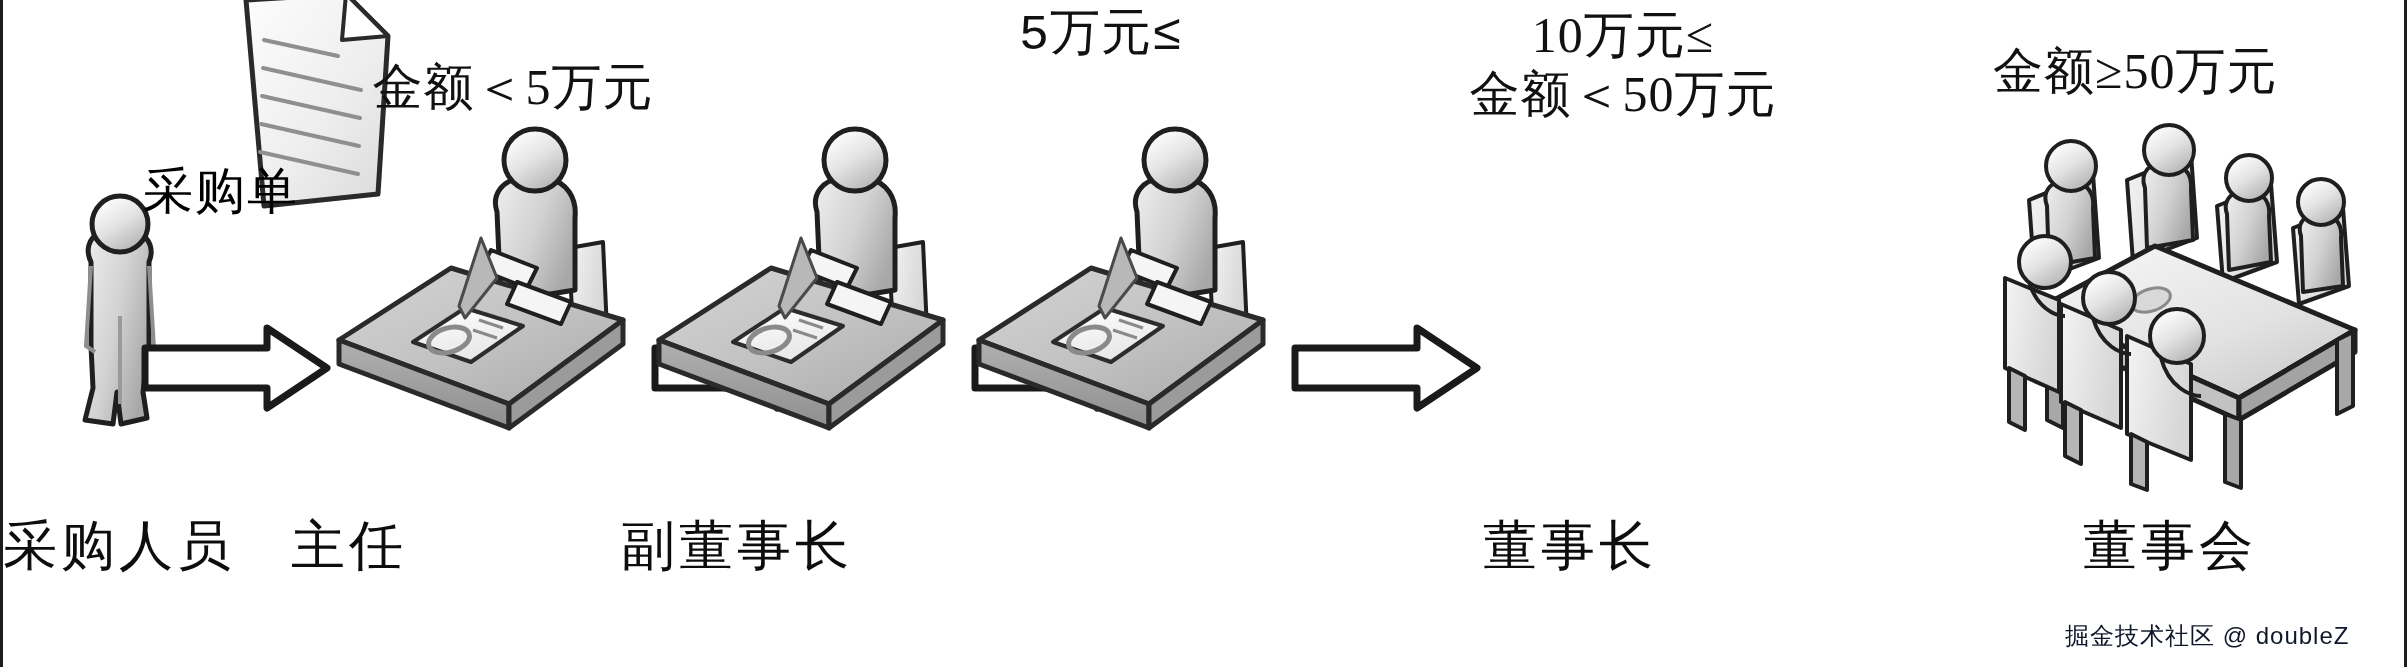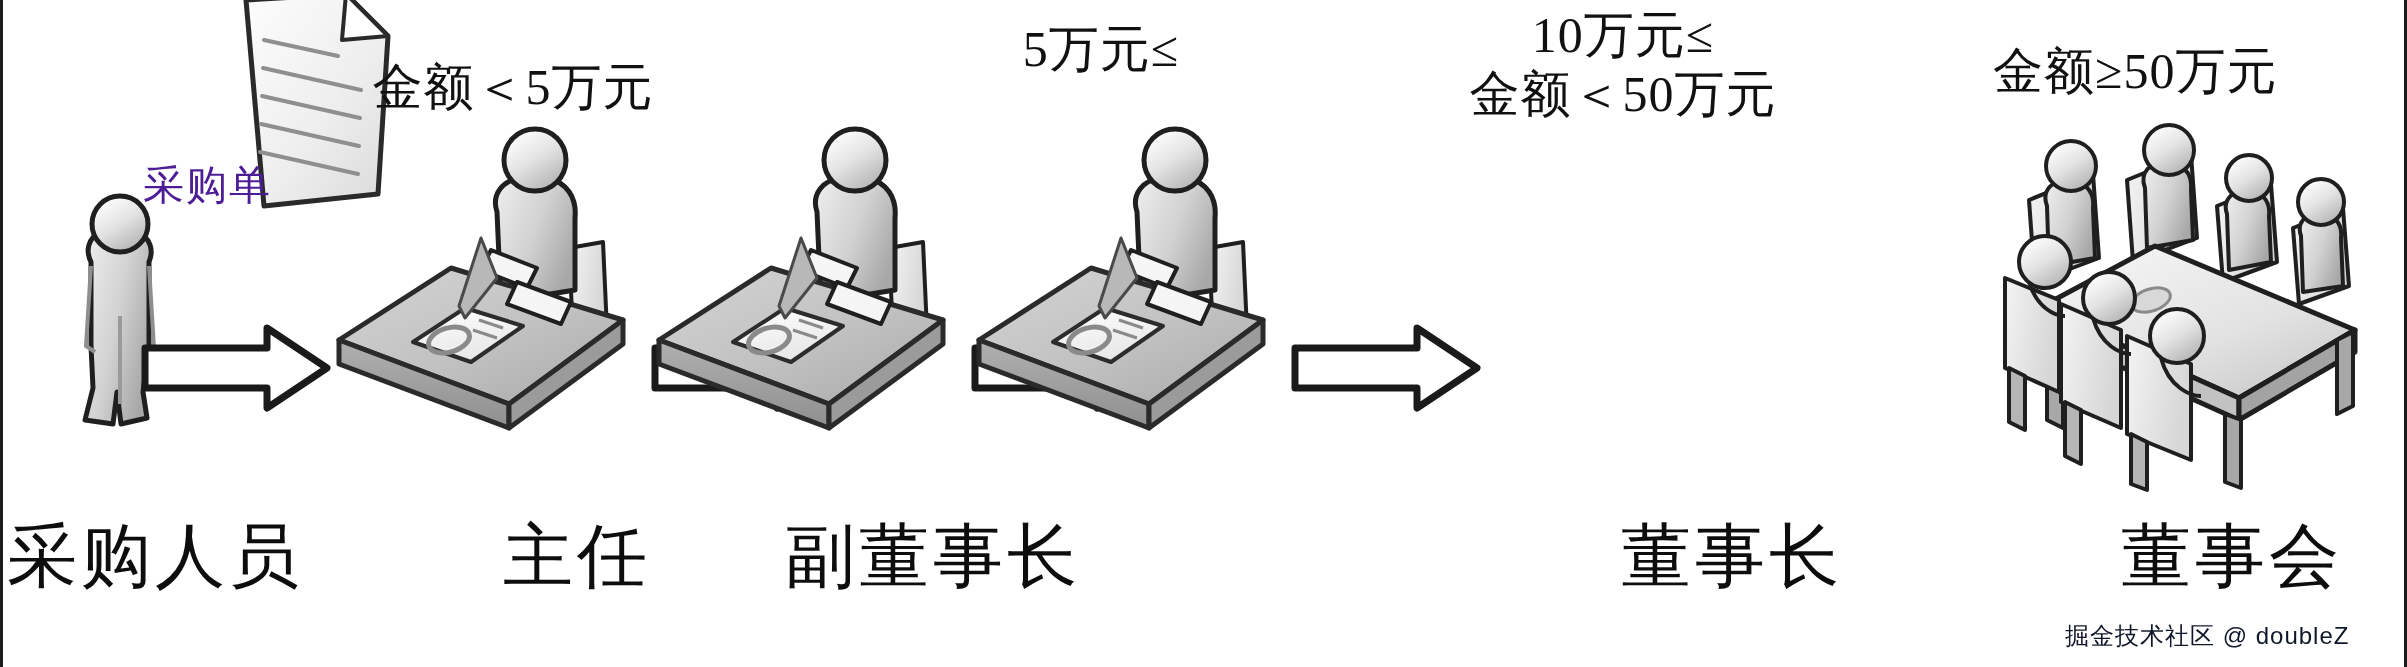--- a/index.html
+++ b/index.html
@@ -29,32 +29,32 @@
     font-size: 50px;
     line-height: 1.18;
     letter-spacing: 1px;
     white-space: nowrap;
     font-family: "Liberation Serif", "DejaVu Serif", serif;
   }
   .cond .ln { display: block; }
 
   .role {
     position: absolute;
-    text-align: right;
+    text-align: left;
     color: #0d0d0d;
-    font-size: 70px;
+    font-size: 54px;
     letter-spacing: 4px;
     white-space: nowrap;
     font-family: Liberation Mono, monospace;
   }
 
   .flowlabel {
     position: absolute;
-    font-size: 41px;
-    color: #4c1d95;
+    font-size: 50px;
+    color: #000000;
     letter-spacing: 2px;
     white-space: nowrap;
     font-family: "Liberation Serif", "DejaVu Serif", serif;
   }
 
   .watermark {
     position: absolute;
     font-size: 24px;
     color: #0f172a;
     letter-spacing: 1px;
@@ -182,21 +182,21 @@
     </svg>
   </div>
   <div class="role" style="left:288px; top:510px; width:360px;">主任</div>
 
   <div class="gfx" style="left:648px; top:322px;">
     <svg width="190" height="92" viewBox="0 0 190 92">
       <path d="M4 26 L126 26 L126 6 L186 46 L126 86 L126 66 L4 66 Z" fill="#ffffff" stroke="#1a1a1a" stroke-width="7" stroke-linejoin="round"></path>
     </svg>
   </div>
 
-  <div class="cond" style="left:858px; top:20px; width:480px;">
+  <div class="cond" style="left:858px; top:6px; width:480px;font-family:Liberation Mono, monospace;">
     <span class="ln">5万元≤</span>
   </div>
   <div class="gfx" style="left:648px; top:120px;">
     <svg width="300" height="330" viewBox="0 0 300 330">
       <path d="M238 128 L272 122 L276 210 L242 214 Z" fill="url(#gChair)" stroke="#1f1f1f" stroke-width="4" stroke-linejoin="round"></path>
       <path d="M166 92 C160 74 172 60 190 58 L216 58 C236 62 246 78 244 98
                L244 170 L170 182 Z" fill="url(#gBody)" stroke="#1f1f1f" stroke-width="5" stroke-linejoin="round"></path>
       <circle cx="204" cy="40" r="31" fill="url(#gHead)" stroke="#1f1f1f" stroke-width="5"></circle>
       <path d="M8 220 L120 148 L292 200 L178 284 Z" fill="url(#gDeskTop)" stroke="#2a2a2a" stroke-width="5" stroke-linejoin="round"></path>
       <path d="M8 220 L8 244 L178 308 L178 284 Z" fill="url(#gDeskSide)" stroke="#2a2a2a" stroke-width="5" stroke-linejoin="round"></path>

